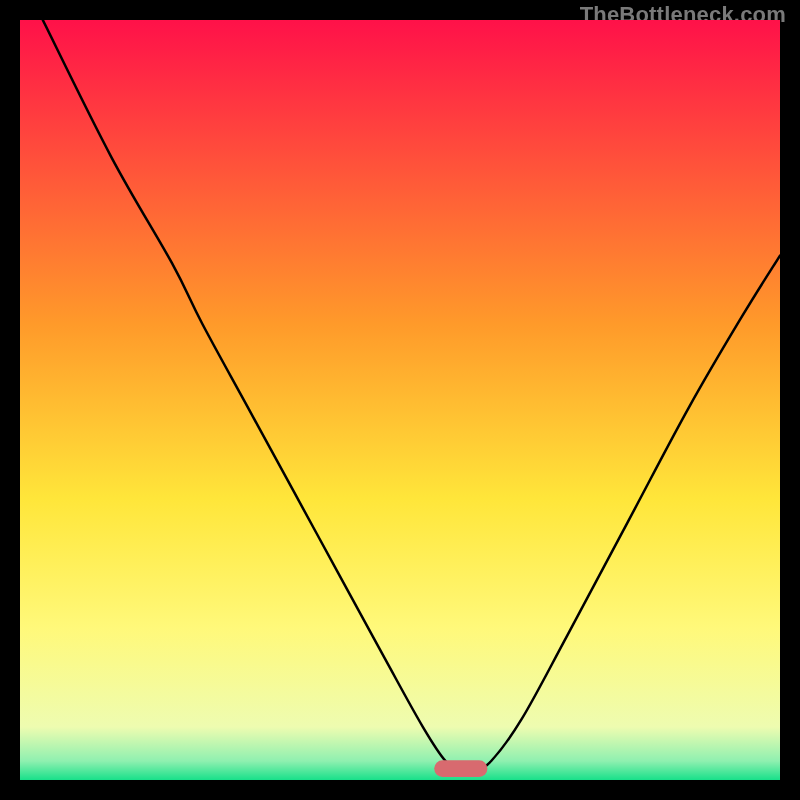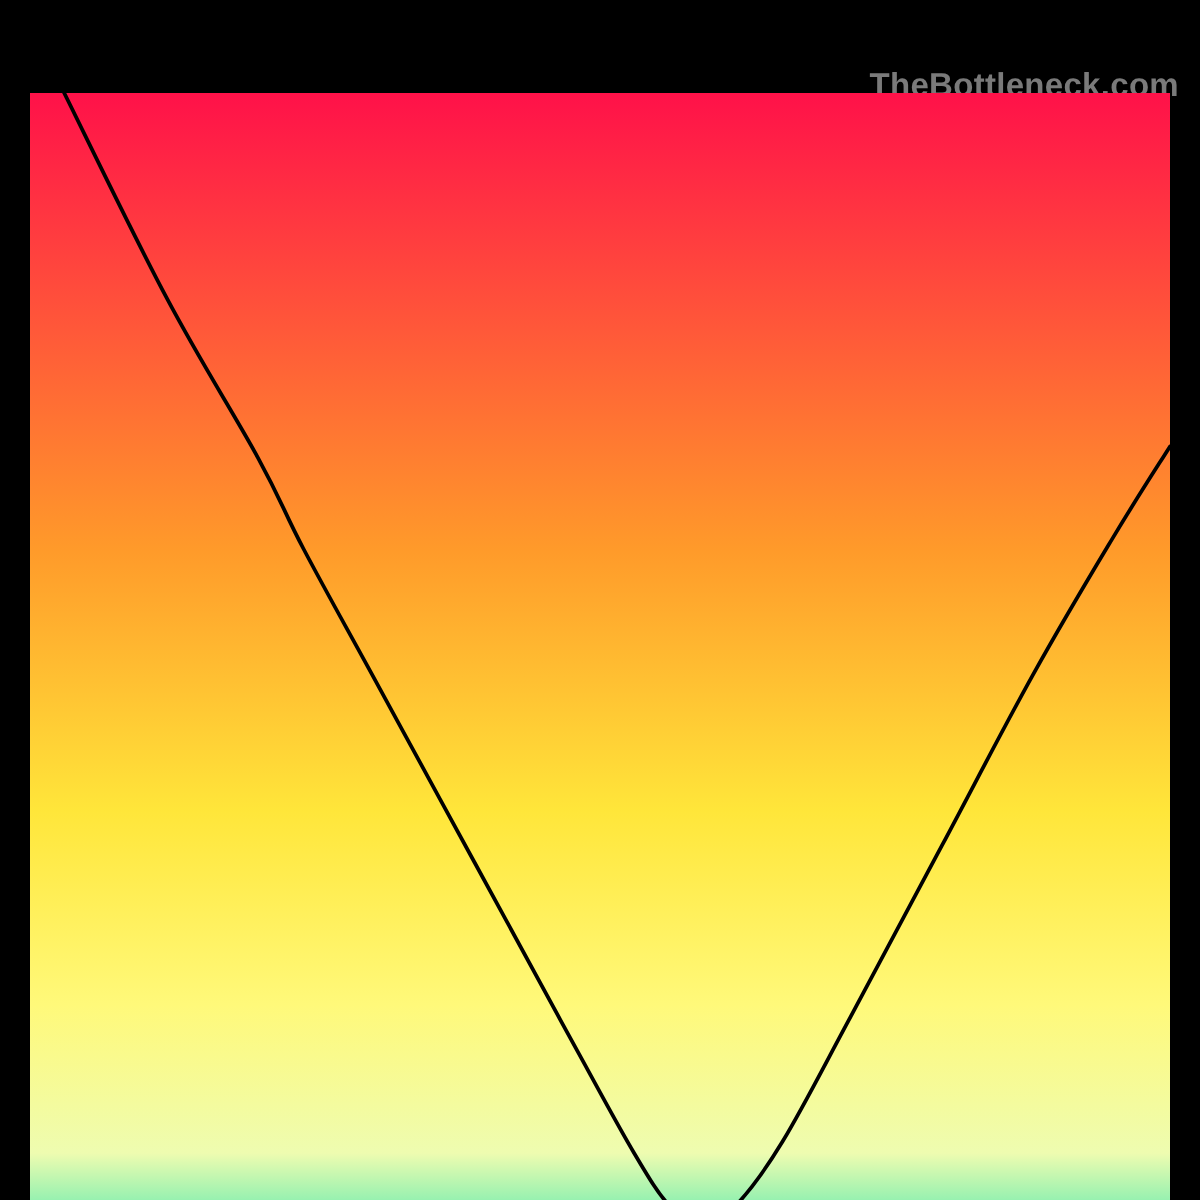--- a/index.html
+++ b/index.html
@@ -2,21 +2,20 @@
 <html><head>
 <meta charset="utf-8">
 <style>
   * { margin: 0; padding: 0; box-sizing: border-box; }
   html, body { width: 800px; height: 800px; overflow: hidden; background: #000; }
   .frame {
     position: relative;
     width: 800px;
     height: 712px;
     background: #000;
-    margin-top: 42px;
   }
   .plot-area {
     position: absolute;
     left: 20px;
     top: 20px;
     width: 760px;
     height: 760px;
   }
   .watermark {
     position: absolute;

